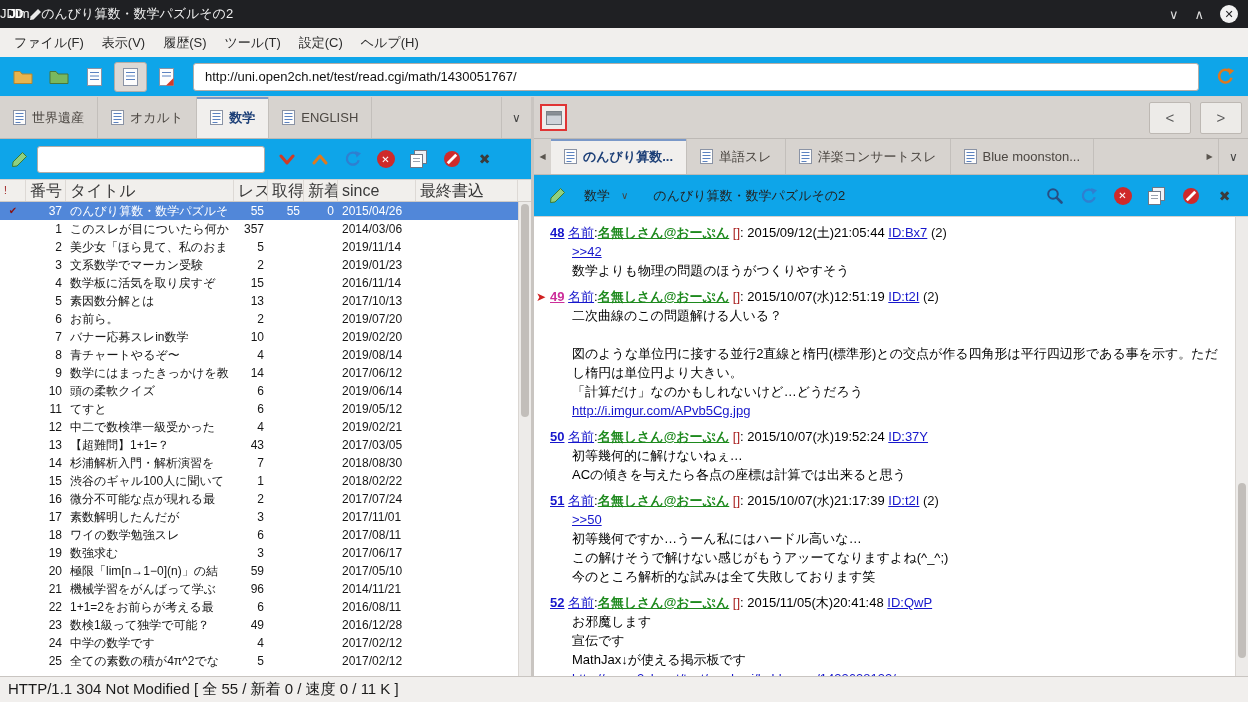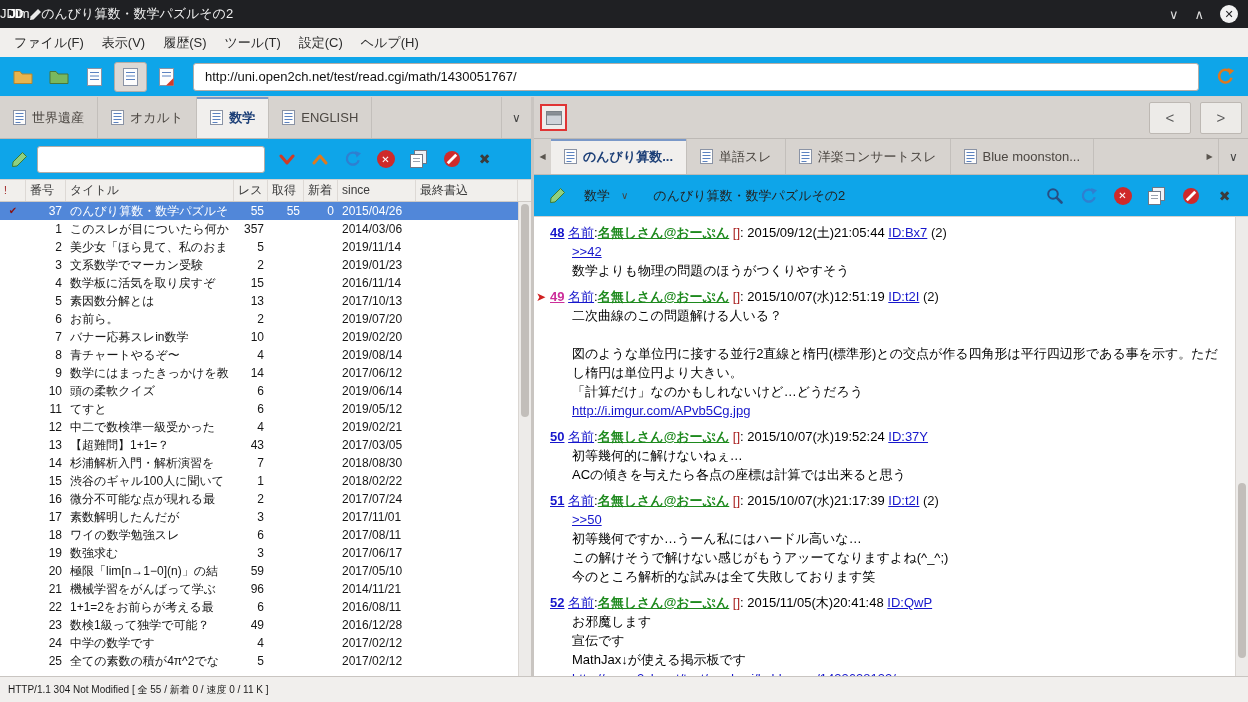--- a/index.html
+++ b/index.html
@@ -47,21 +47,21 @@
 
   
   .search-row{height:41px;display:flex;align-items:center;gap:2px;padding:0 4px;border-bottom:1px solid #d5d1cd;flex:none}
   .ibtn{width:31px;height:30px;display:flex;align-items:center;justify-content:center}
   .filter-input{width:228px;height:27px;border:1px solid #b3ada7;border-radius:3px;padding:0 6px;background:#fff;font-family:inherit;font-size:13px;margin-right:4px}
   .stop-circle{width:18px;height:18px;border-radius:50%;background:#cf2a2a;color:#fff;font-size:10px;font-weight:bold;display:flex;align-items:center;justify-content:center}
   .x-glyph{color:#3b3b3b;font-size:14px;font-weight:bold}
 
   
   .list-header{height:22px;display:flex;background:#f1efec;border-bottom:1px solid #cfcbc7;flex:none;padding-right:13px}
-  .hcell{font-size:12px;color:#3a3a3a;line-height:21px;padding:0 4px;border-right:1px solid #ddd9d5;overflow:hidden;white-space:nowrap;text-align:left}
+  .hcell{font-size:16px;color:#3a3a3a;line-height:21px;padding:0 4px;border-right:1px solid #ddd9d5;overflow:hidden;white-space:nowrap;text-align:left}
   .list-wrap{flex:1;position:relative;background:#fff;min-height:0;overflow:hidden}
   .thread-list{position:absolute;top:0;left:0;right:13px;bottom:0;overflow:hidden}
   .lrow{display:flex;height:18px;font-size:12px;color:#161616}
   .cell{padding:0 4px;line-height:18px;white-space:nowrap;overflow:hidden}
   .lrow.selected{background:var(--selection);color:#fff}
   .c-mark{width:26px;color:var(--check-red);font-size:10px;text-align:center}
   .lrow.selected .c-mark{color:#8a1111}
   .c-num{width:40px;text-align:right}
   .c-title{width:168px}
   .c-res{width:34px;text-align:right}
@@ -95,21 +95,21 @@
   .post-num.marked{color:var(--marked)}
   .post-name-label{color:var(--link);text-decoration:underline}
   .post-name{color:var(--name-green);font-weight:bold;text-decoration:underline}
   .post-mail{color:var(--mail-red)}
   .post-id{color:var(--link);text-decoration:underline}
   .post-count{color:#111}
   .post-body{padding-left:22px}
   .body-link{color:var(--link);text-decoration:underline}
 
   
-  .statusbar{height:26px;border-top:1px solid #c9c5c1;display:flex;align-items:center;padding:0 8px;font-size:10px;color:#1b1b1b;flex:none;background:#f1efed}
+  .statusbar{height:26px;border-top:1px solid #c9c5c1;display:flex;align-items:center;padding:0 8px;font-size:15px;color:#1b1b1b;flex:none;background:#f1efed}
 </style>
 </head>
 <body>
 
 <div id="app">
 
   <div class="titlebar">
     <div class="tb-left">
       <span class="tb-logo">JD</span>
       <span class="icon">

